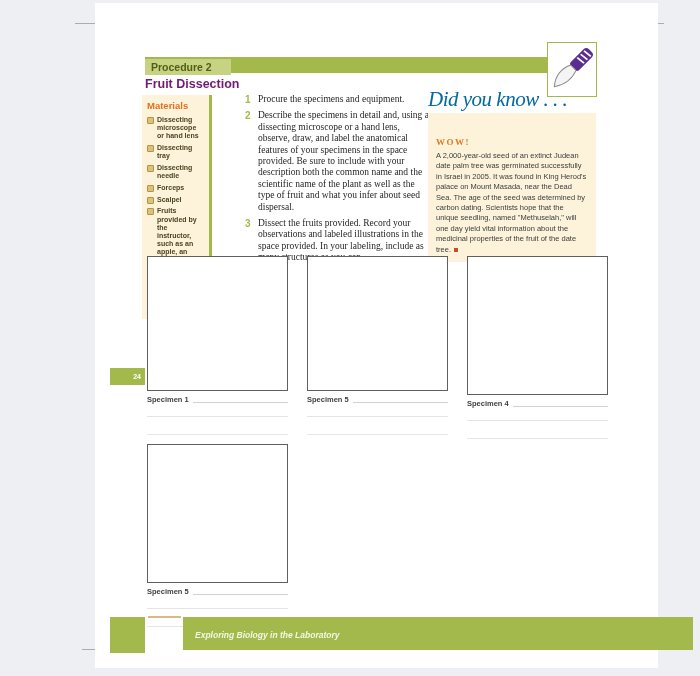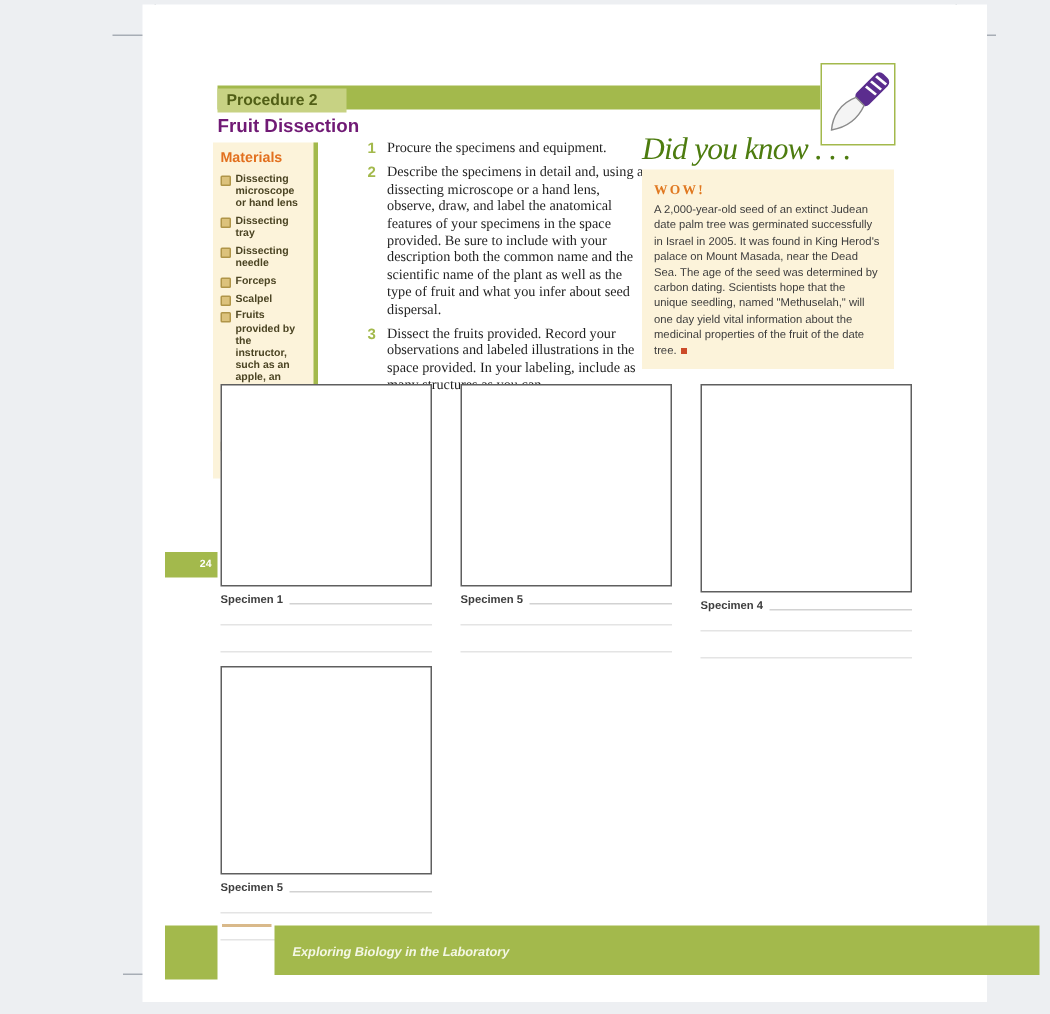--- a/index.html
+++ b/index.html
@@ -73,24 +73,24 @@
     flex:0 0 13px;color:#a3b94c;font-weight:bold;font-size:10px;line-height:11px;
   }
   .step-text{
     font-family:"Liberation Serif",serif;font-size:9.5px;line-height:11.4px;
     color:#1f1f1f;
   }
   
   .dyk{position:absolute;left:333px;top:84px;width:168px;}
   .dyk-heading{
     font-family:"Liberation Serif",serif;font-style:italic;
-    font-size:21px;color:#4d7c0f;letter-spacing:-0.5px;line-height:24px;
+    font-size:21px;color:#0369a1;letter-spacing:-0.5px;line-height:24px;
     margin-bottom:2px;white-space:nowrap;
   }
-  .dyk-box{background:#fcf3da;padding:8px 8px 7px 8px;}
+  .dyk-box{background:#fcf3da;padding:24px 8px 7px 8px;}
   .wow{
     font-family:"Liberation Serif",serif;font-weight:bold;font-size:9px;
     color:#e07820;letter-spacing:1.5px;margin-bottom:4px;
   }
   .dyk-body{font-size:7.5px;line-height:10.4px;color:#3c3c3c;}
   .end-square{
     display:inline-block;width:4px;height:4px;background:#cc4a28;margin-left:3px;
   }
   
   .specimen-grid{

